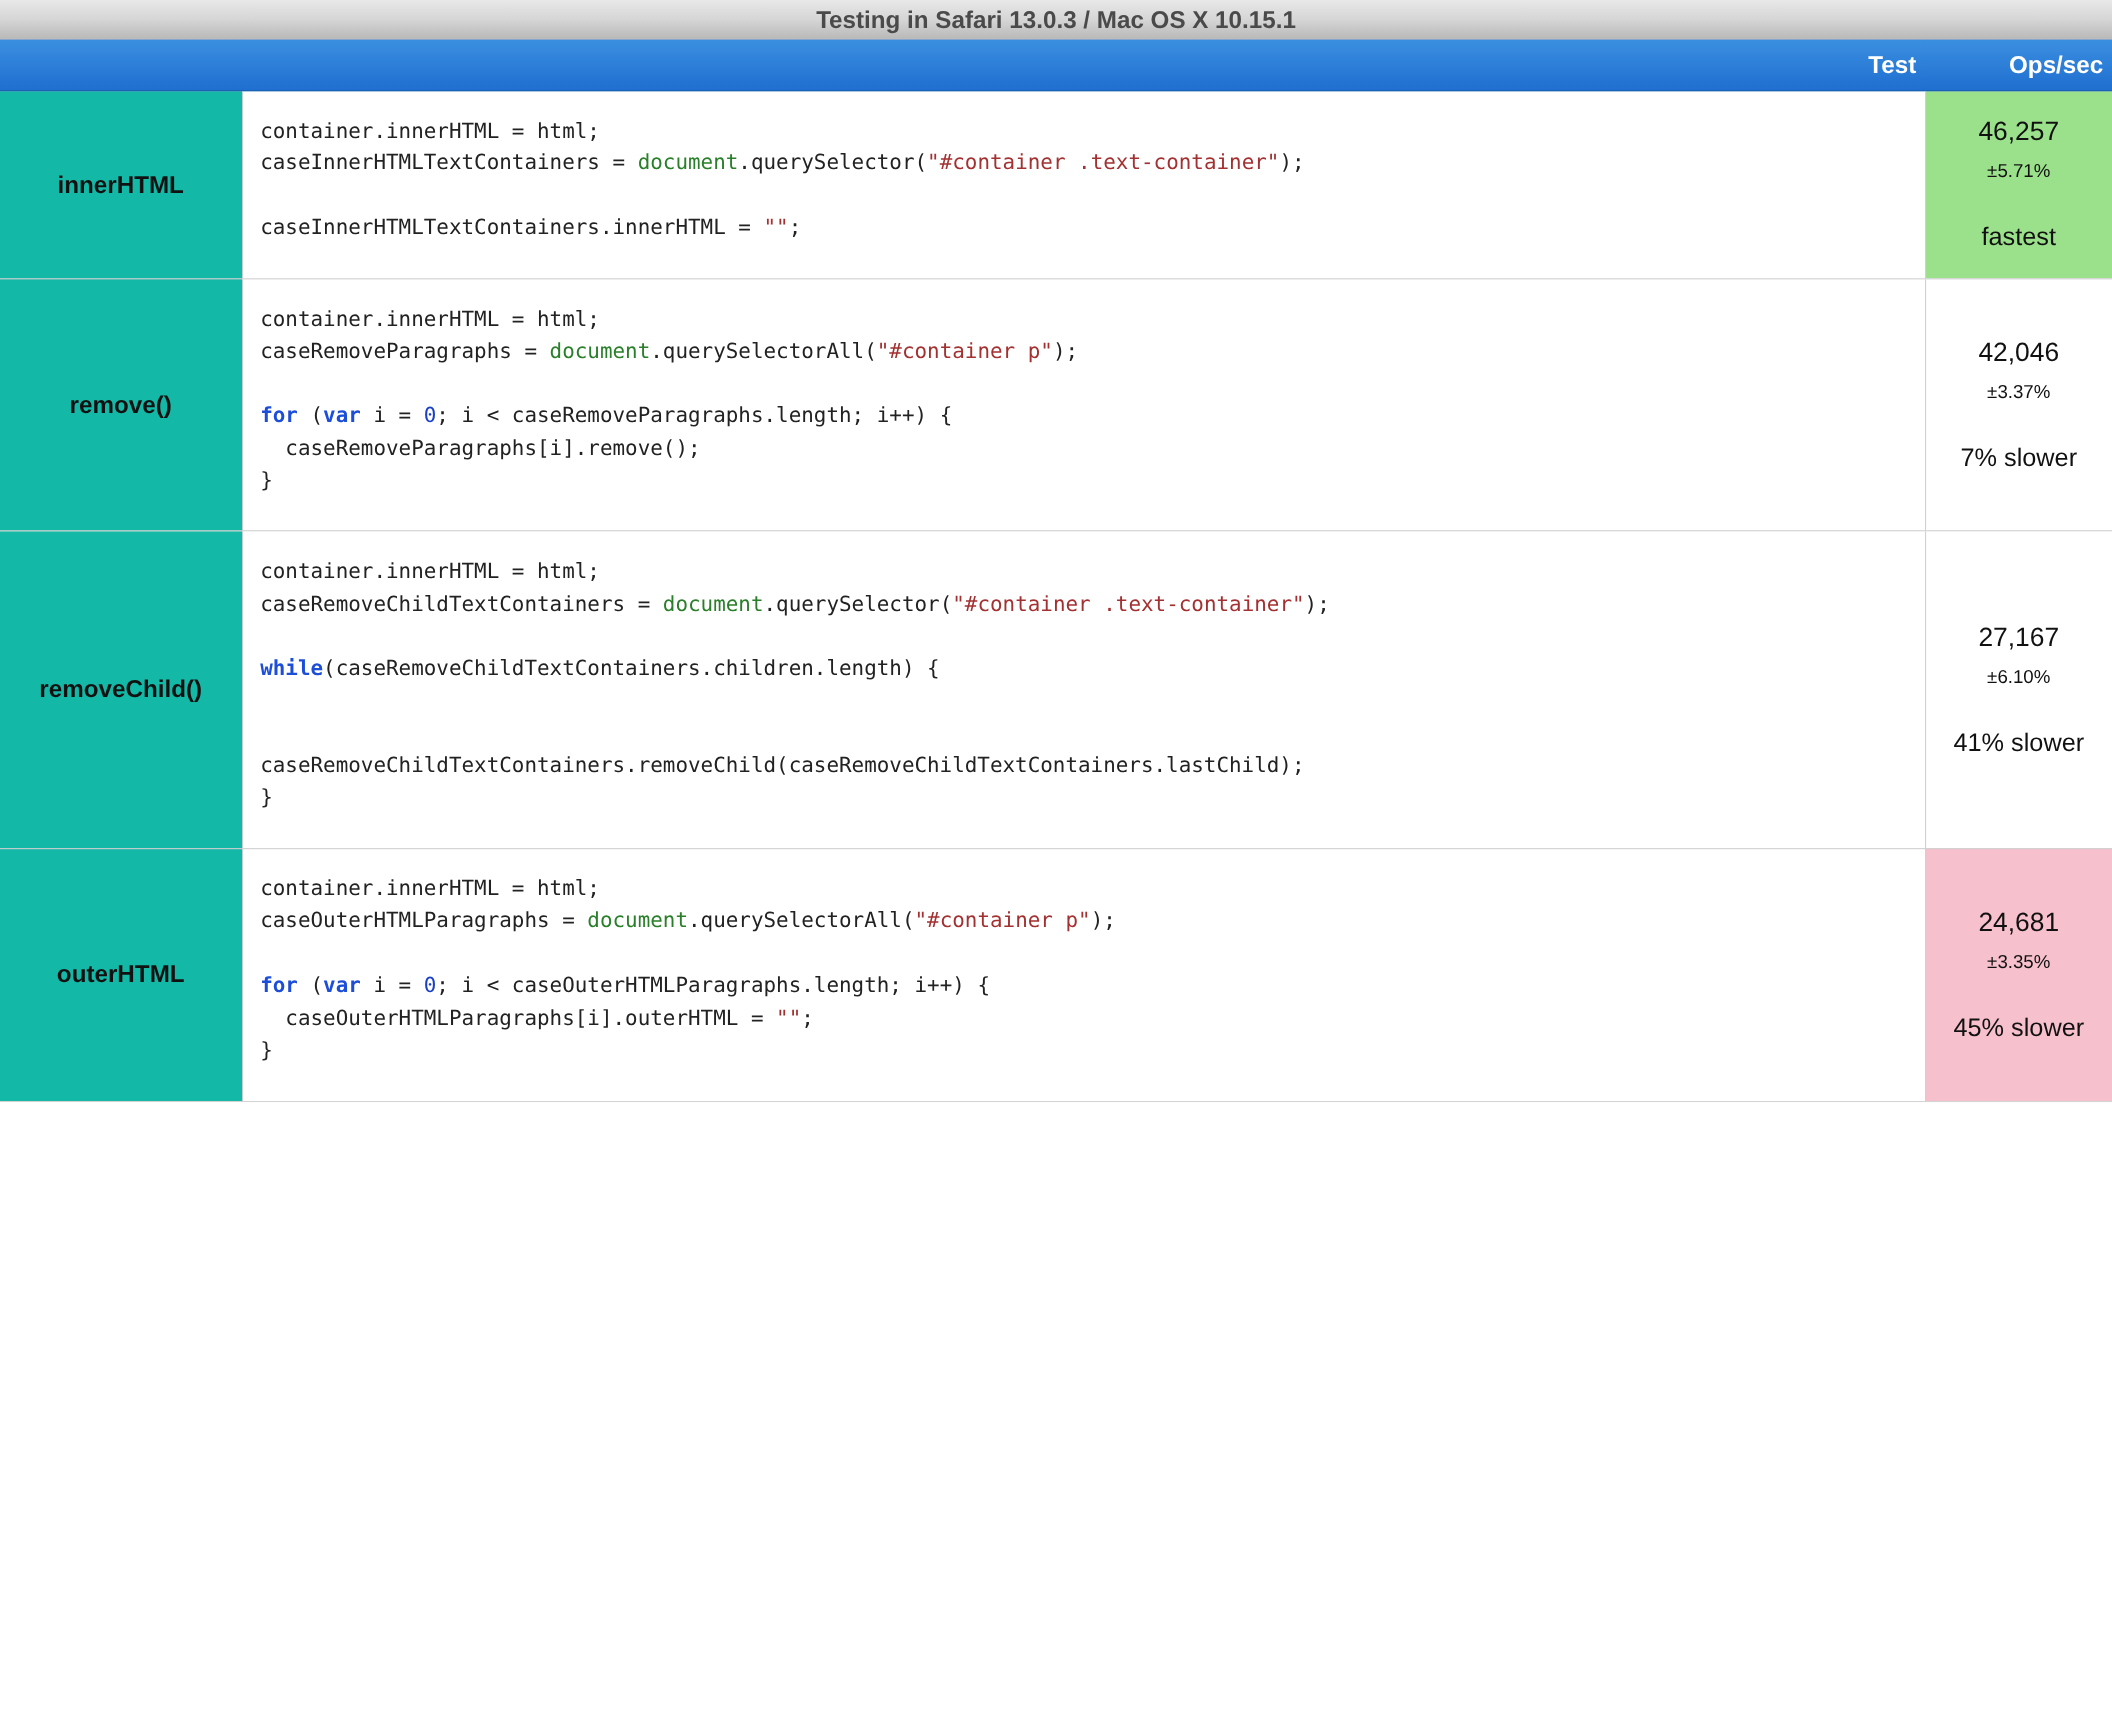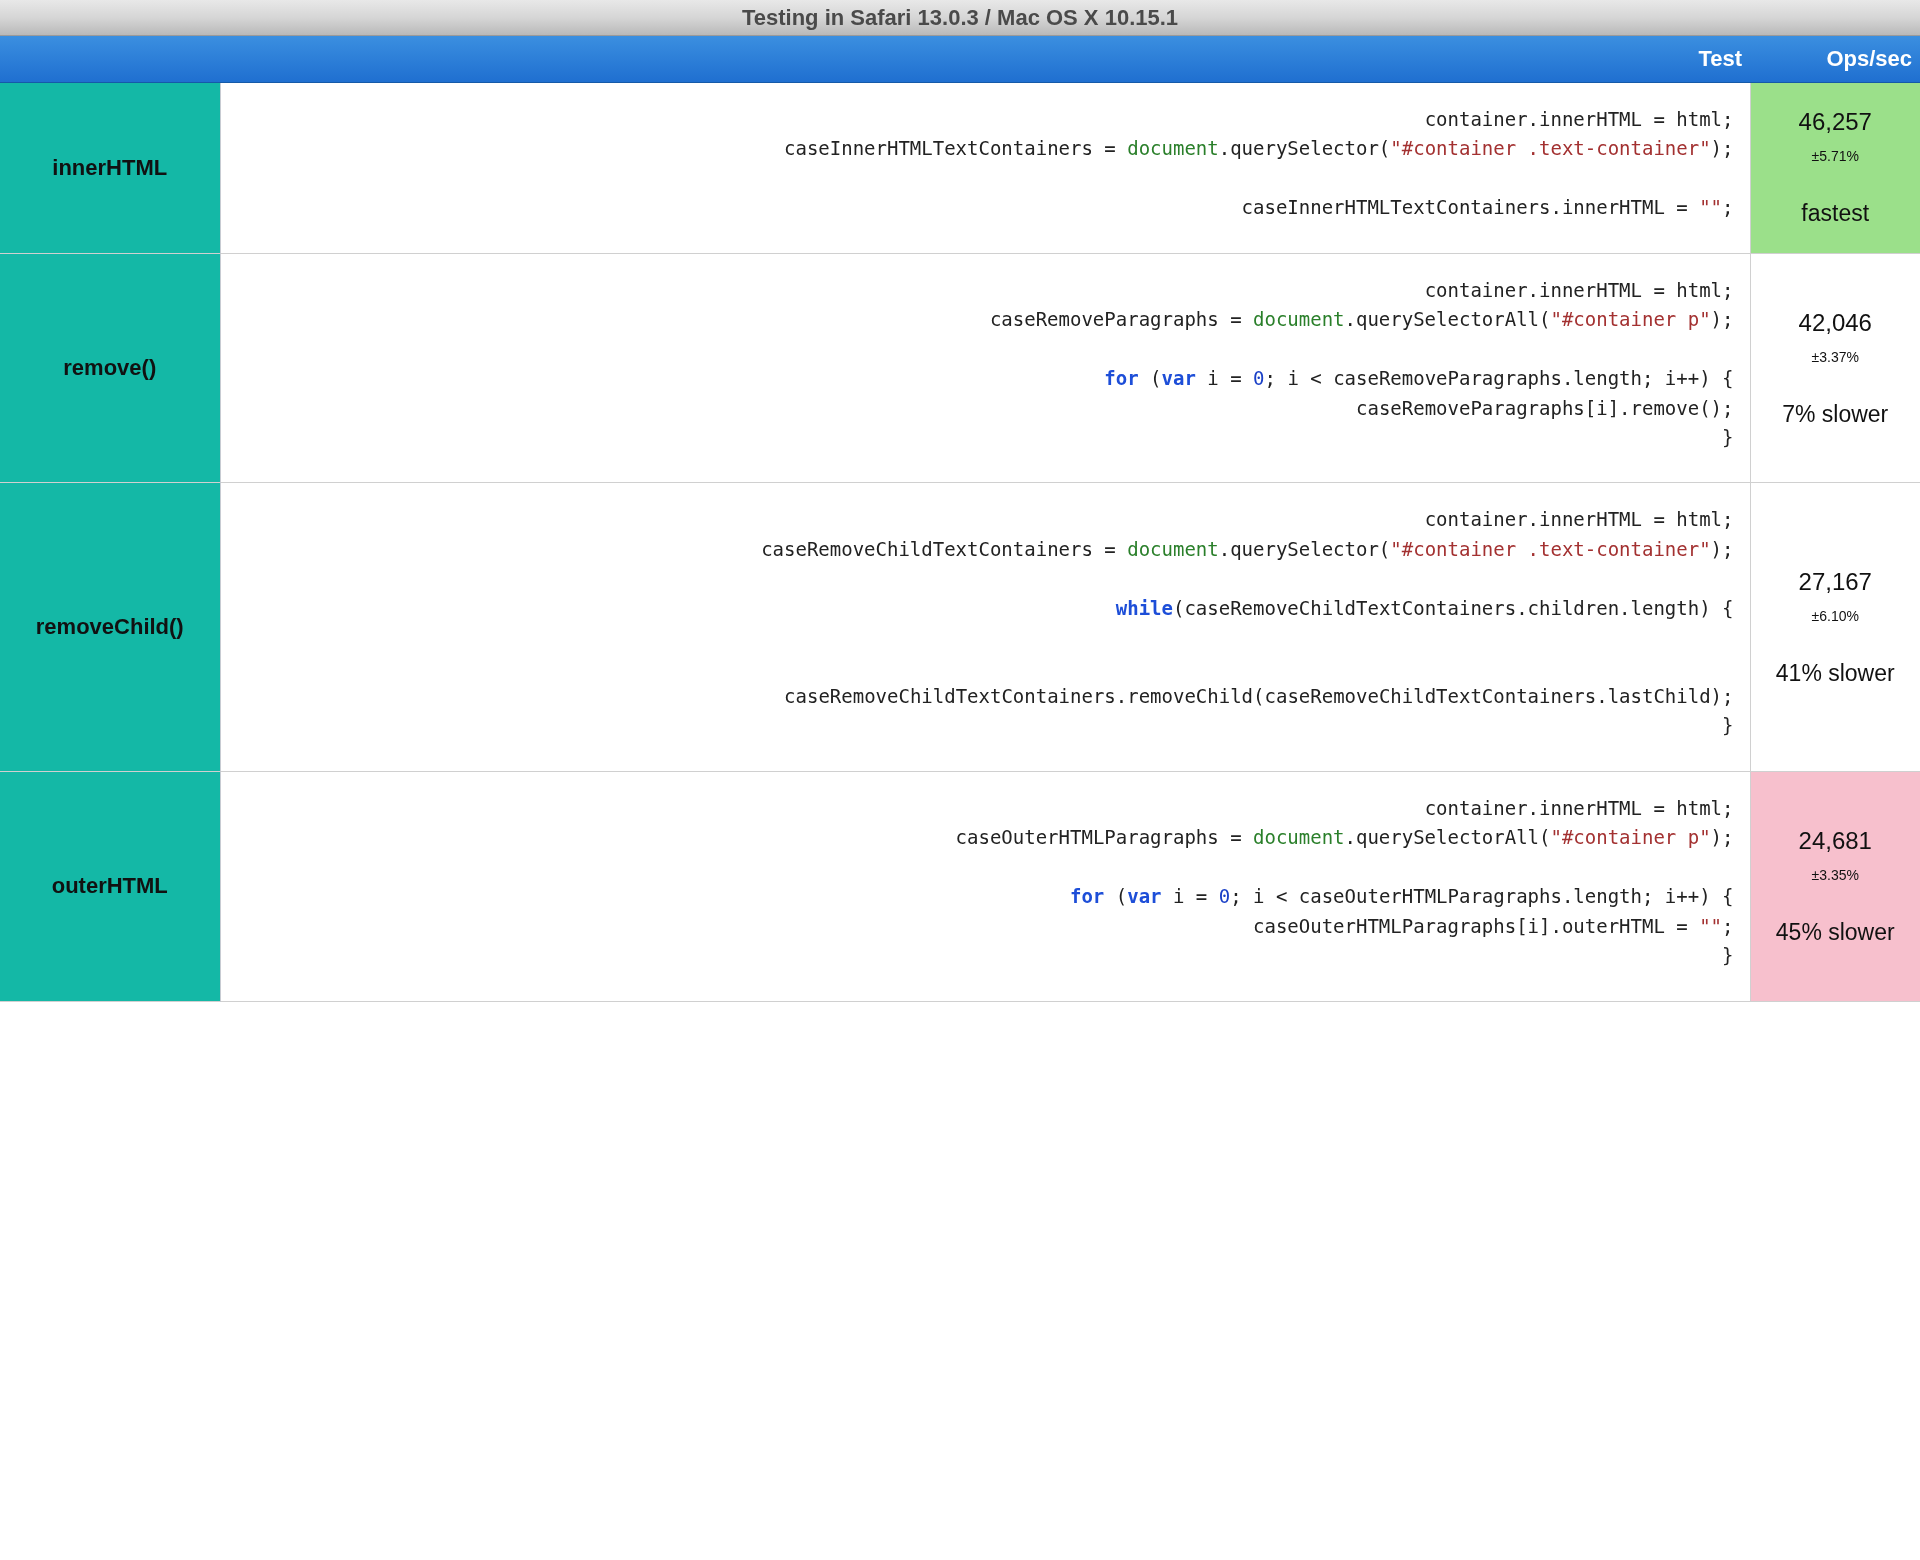--- a/index.html
+++ b/index.html
@@ -53,34 +53,33 @@
     vertical-align: top;
     padding: 22px 16px 30px 16px;
     border-right: 1px solid #d0d0d0;
   }
   td.ops-cell {
     text-align: center;
     vertical-align: middle;
     padding: 14px 20px;
   }
   td.ops-cell .ops { font-size: 24px; display: block; margin-bottom: 4px; }
-  td.ops-cell .err { font-size: 14px; display: block; margin-bottom: 2px; margin-top: 12px; }
+  td.ops-cell .err { font-size: 17px; display: block; margin-bottom: 2px; margin-top: 12px; }
   td.ops-cell .note { font-size: 23px; display: block; margin-top: 36px; }
   td.ops-cell.fastest { background: #9be08a; }
   td.ops-cell.slowest { background: #f7c0cd; }
   
   pre.code {
     margin: 0;
     font-family: "SF Mono", ui-monospace, Menlo, Monaco, Consolas, monospace;
     font-size: 19px;
     line-height: 1.55;
     white-space: pre-wrap;
     word-break: break-word;
     color: #222;
-    text-align: right;
   }
   .kw  { color: #1d4ed8; font-weight: 700; }   
   .id  { color: #2a7f2a; }                      
   .str { color: #a33131; }                      
   .num { color: #1a40c7; }                      
 </style>
 </head>
 <body>
 
 <div class="titlebar">Testing in Safari 13.0.3 / Mac OS X 10.15.1</div>

